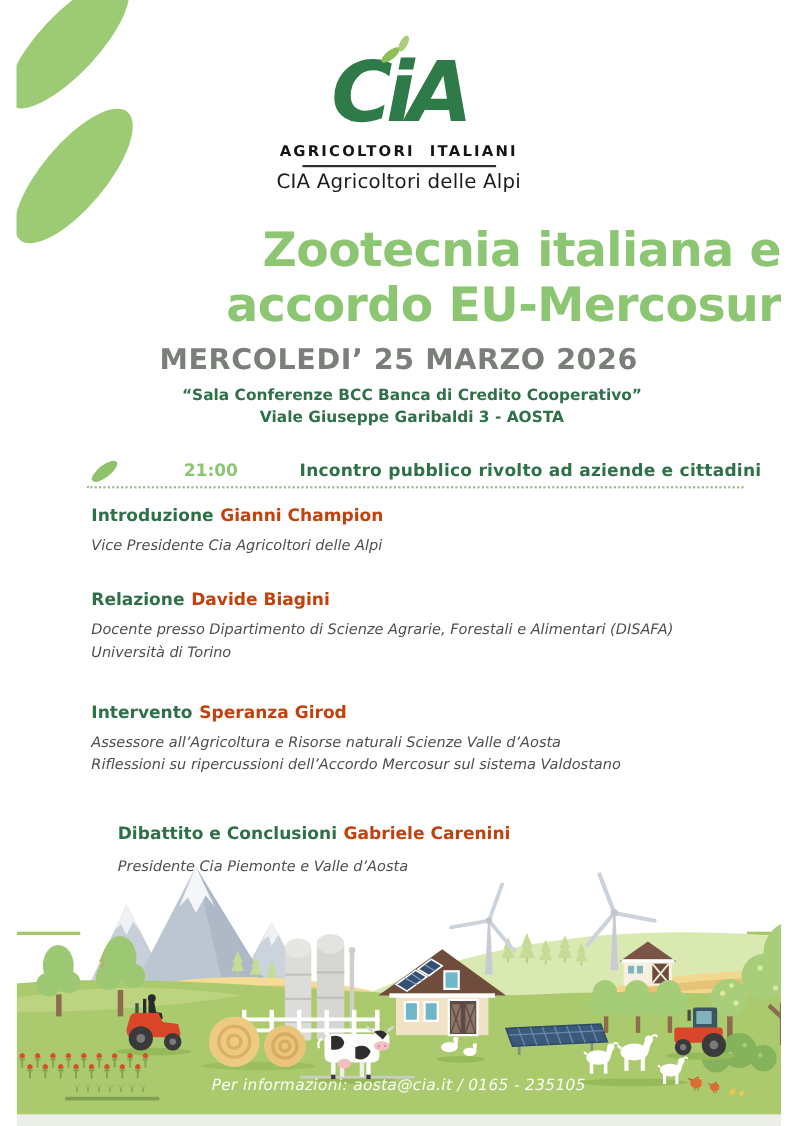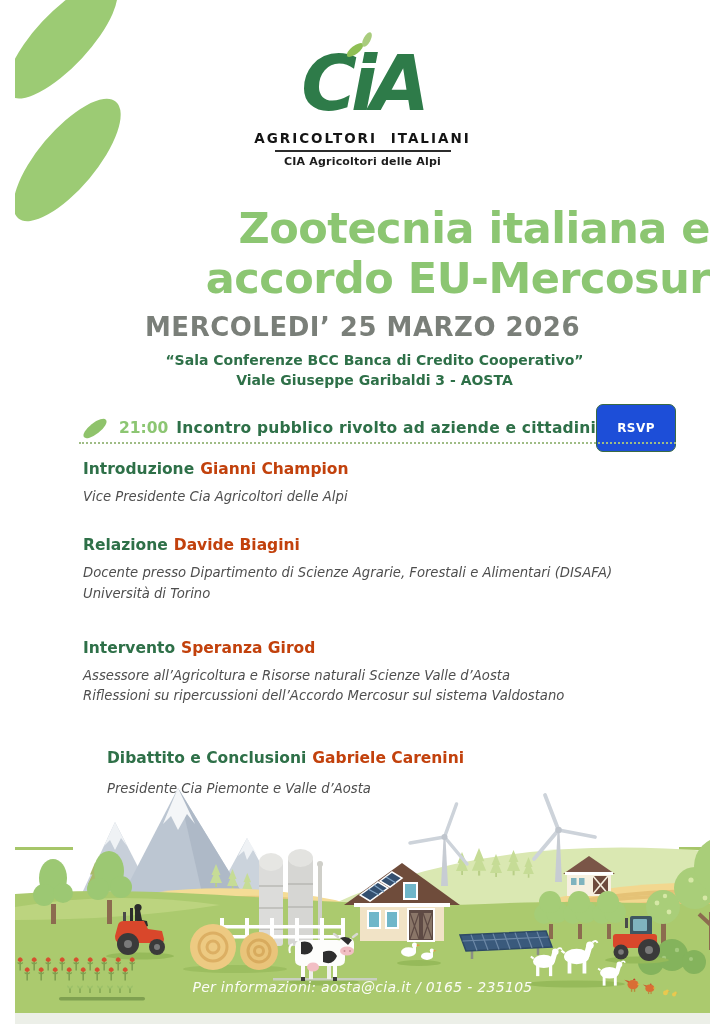--- a/index.html
+++ b/index.html
@@ -15,34 +15,34 @@
 
   
   .logo{position:absolute;top:40px;left:0;width:100%;text-align:center;}
   .logo-mark{position:relative;display:inline-block;height:88px;line-height:88px;
     font-size:76px;font-weight:bold;font-style:italic;color:#2E7B49;letter-spacing:-6px;}
   .logo-leaf{position:absolute;background:#A9CC7D;border-radius:50%;}
   .logo-leaf.a{width:20px;height:8px;left:44px;top:6px;transform:rotate(-38deg);background:#8FBF54;}
   .logo-leaf.b{width:16px;height:7px;left:58px;top:-4px;transform:rotate(-62deg);}
   .logo-line1{margin-top:2px;font-size:13.5px;font-weight:bold;letter-spacing:2px;word-spacing:7px;color:#141414;}
   .logo-divider{width:176px;height:2px;background:#2C2C2C;margin:4px auto 3px auto;}
-  .logo-line2{font-size:11px;font-weight:700;color:#1C1C1C;letter-spacing:.2px;}
+  .logo-line2{font-size:18px;font-weight:400;color:#1C1C1C;letter-spacing:.2px;}
 
   
   .title{position:absolute;top:203px;left:0;width:100%;text-align:right;
     font-size:43px;font-weight:bold;color:#8CC672;line-height:1.17;letter-spacing:-.5px;}
 
   .date{position:absolute;top:312px;left:0;width:100%;text-align:center;
     font-size:26px;font-weight:bold;color:#7A7F79;letter-spacing:.5px;}
 
   .venue{position:absolute;top:350px;left:0;width:100%;text-align:center;
     font-size:14px;font-weight:bold;color:#2E7048;line-height:1.45;padding-left:12px;}
 
   
-  .time-row{position:absolute;top:404px;left:66px;width:594px;display:flex;align-items:center;}
+  .time-row{position:absolute;top:404px;left:66px;width:594px;display:flex;align-items:center;gap:48px;}
   .leaf-icon{width:28px;height:11px;background:#8FC36B;border-radius:50%;
     transform:rotate(-38deg);margin-right:10px;flex:0 0 auto;}
   .time{font-size:15.5px;font-weight:bold;color:#8CC672;margin-right:8px;white-space:nowrap;}
   .time-label{font-size:15.5px;font-weight:bold;color:#2E7048;letter-spacing:.2px;white-space:nowrap;}
   .rsvp-btn{margin-left:auto;background:#1d4ed8;border:1px solid #3A6B43;color:#fff;
     font-family:inherit;font-size:12px;font-weight:bold;letter-spacing:.5px;
     padding:16px 20px;border-radius:7px;cursor:pointer;}
 
   .dotted-sep{position:absolute;top:430px;left:64px;width:597px;height:12px;
     border-bottom:2.5px dotted #9FBC85;}

